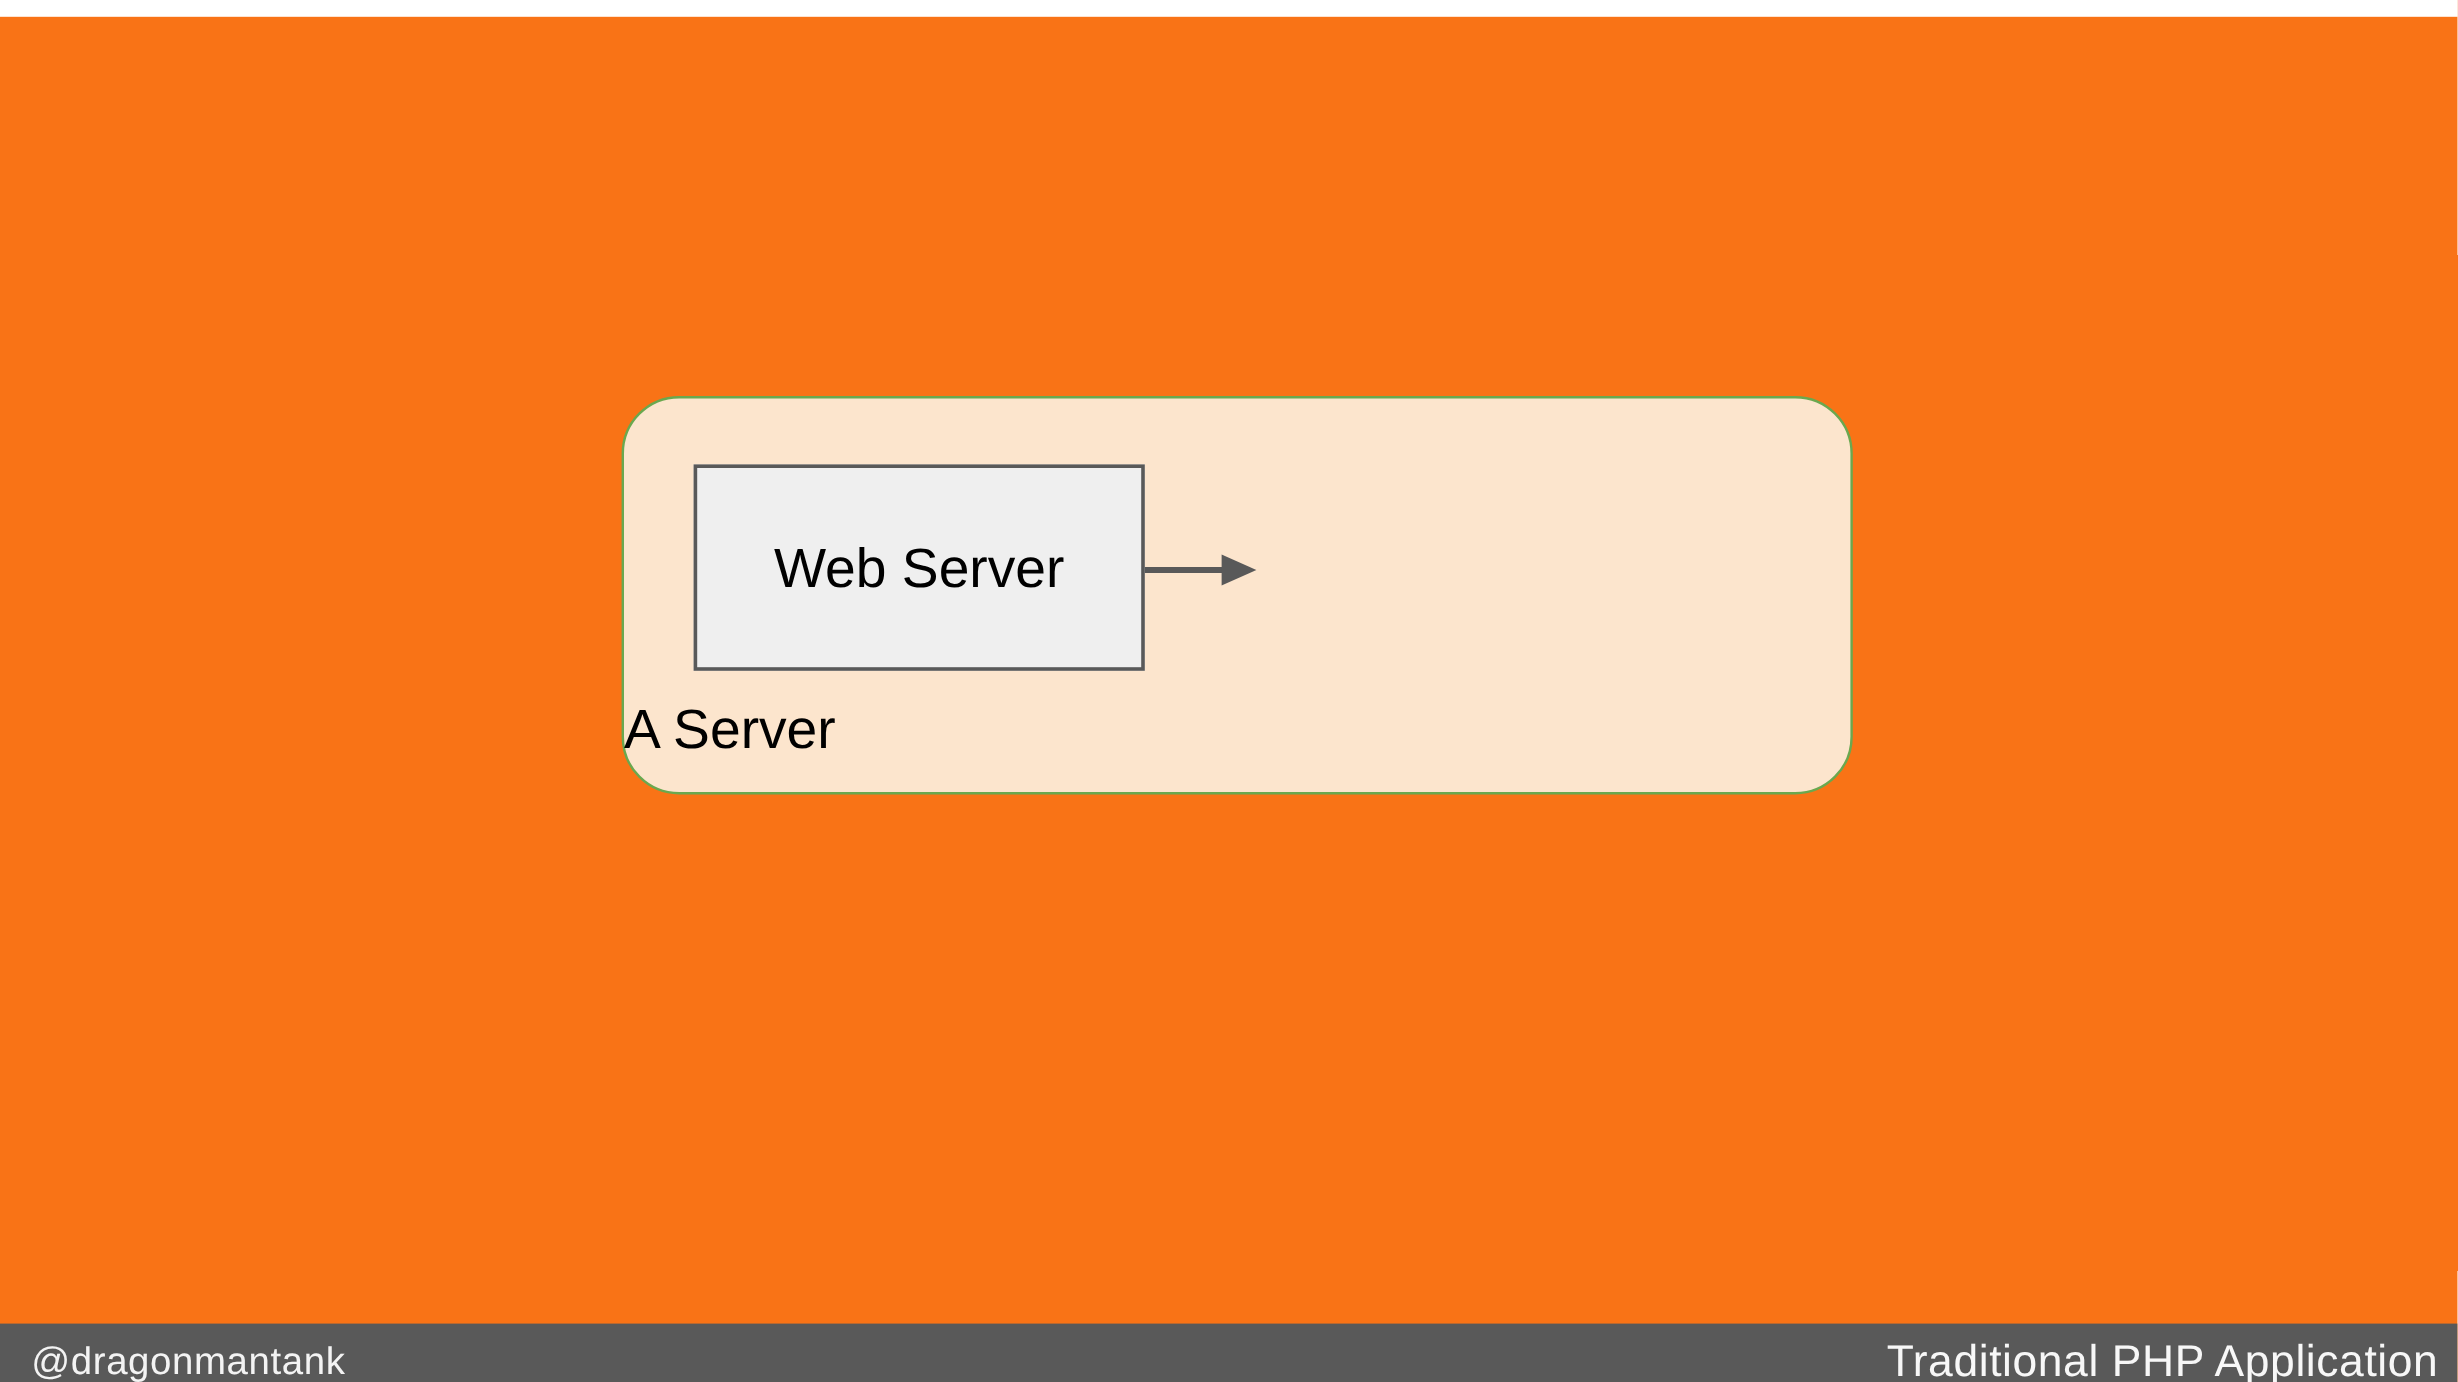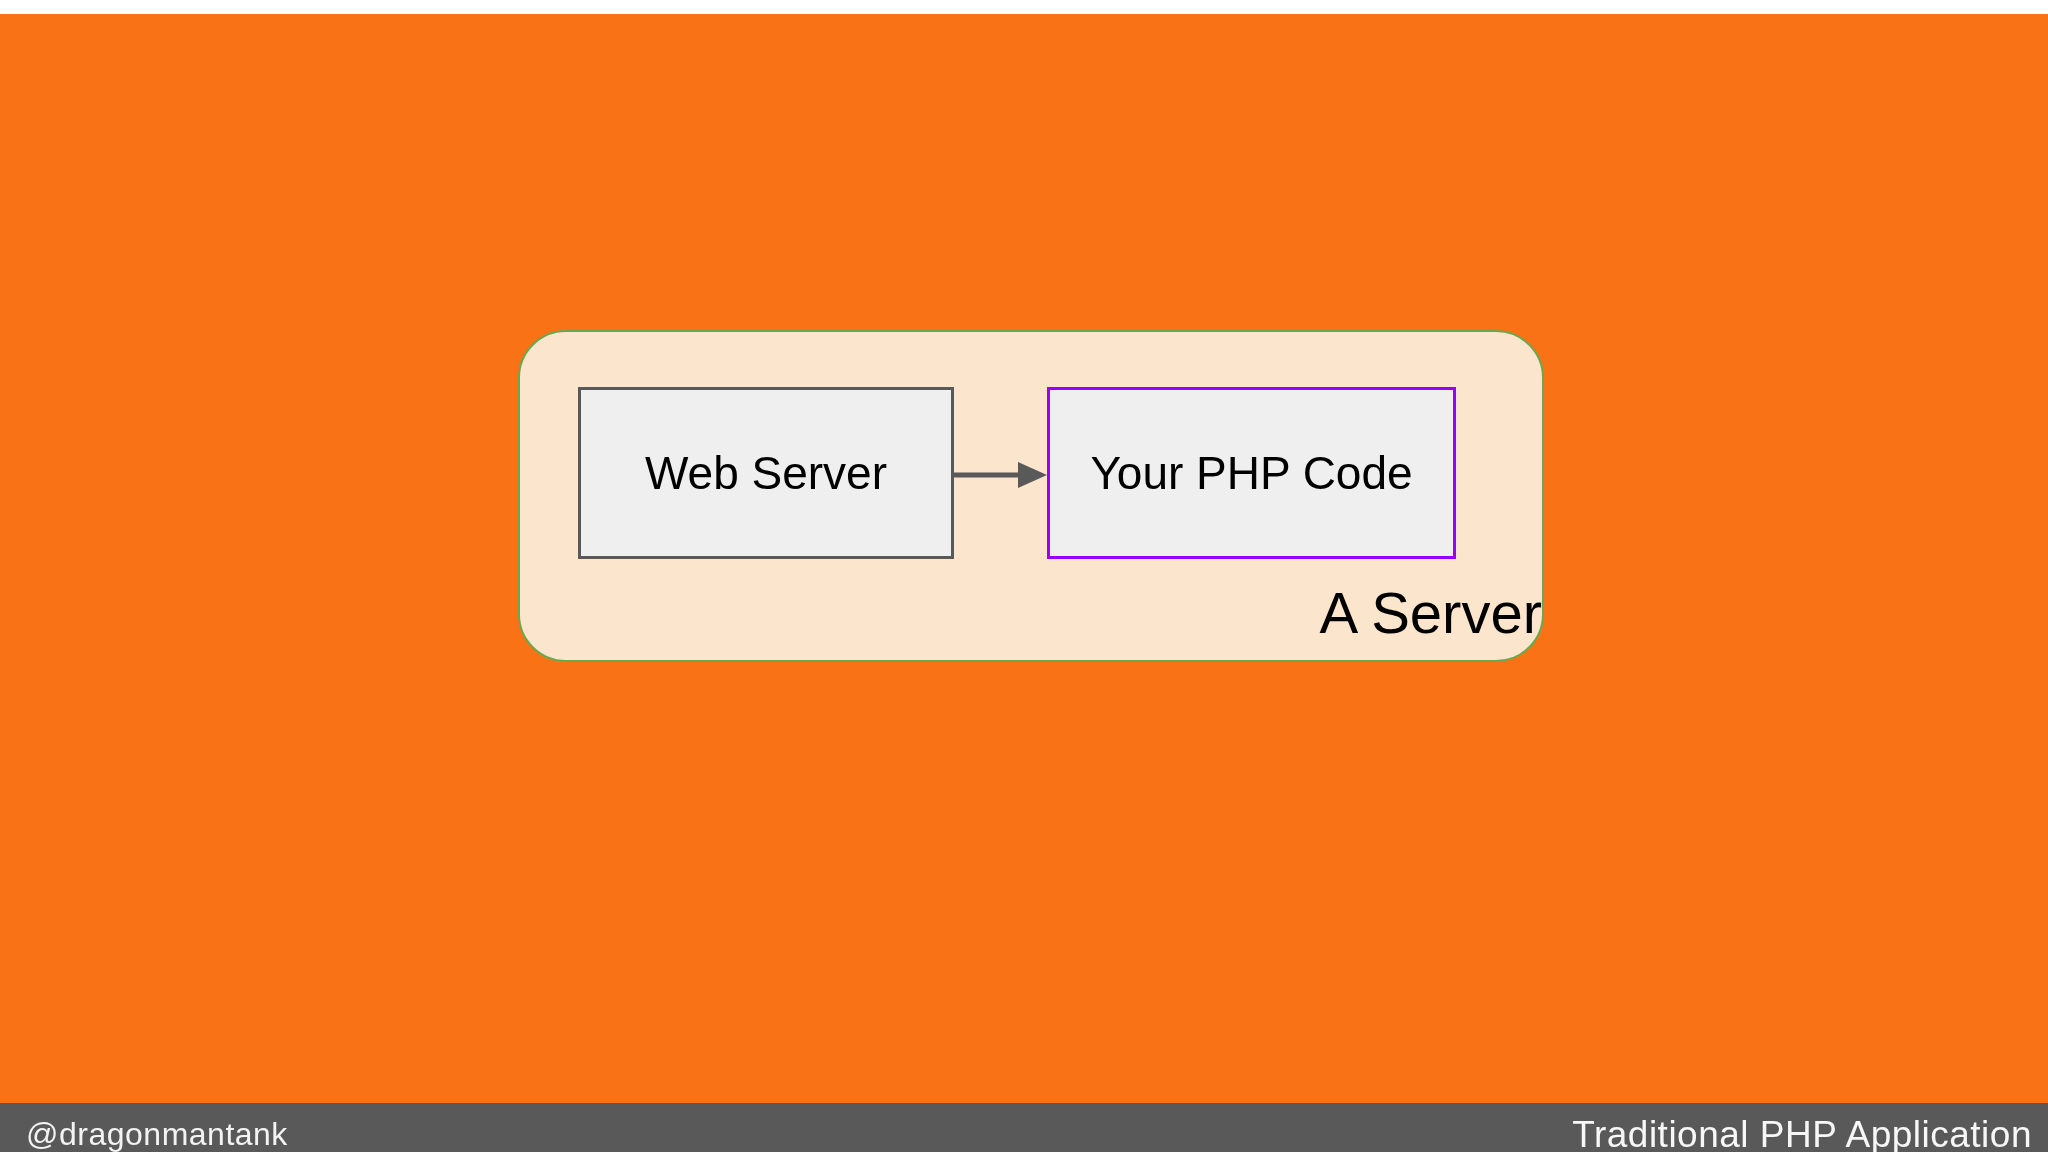--- a/index.html
+++ b/index.html
@@ -58,22 +58,22 @@
     top: 127px;
     width: 93px;
     height: 32px;
     overflow: visible;
   }
   .group-label {
     position: absolute;
     left: 0;
     right: 0;
     top: 252px;
-    text-align: right;
-    font-size: 58px;
+    text-align: left;
+    font-size: 46px;
     color: #000000;
     line-height: 1;
   }
 
   
   .footer {
     position: absolute;
     left: 0;
     bottom: 0;
     width: 2048px;
@@ -104,23 +104,20 @@
 
     <div class="node node-web">
       <span>Web Server</span>
     </div>
 
     <svg class="arrow-svg" viewBox="0 0 93 32" xmlns="http://www.w3.org/2000/svg">
       <line x1="0" y1="16" x2="68" y2="16" stroke="#595959" stroke-width="5"></line>
       <polygon points="64,3 93,16 64,29" fill="#595959"></polygon>
     </svg>
 
-    <div class="node node-php">
-      <span>Your PHP Code</span>
-    </div>
 
     <div class="group-label">A Server</div>
   </div>
 
   <div class="footer">
     <span class="handle">@dragonmantank</span>
     <span class="slide-title">Traditional PHP Application</span>
   </div>
 
 </div>

